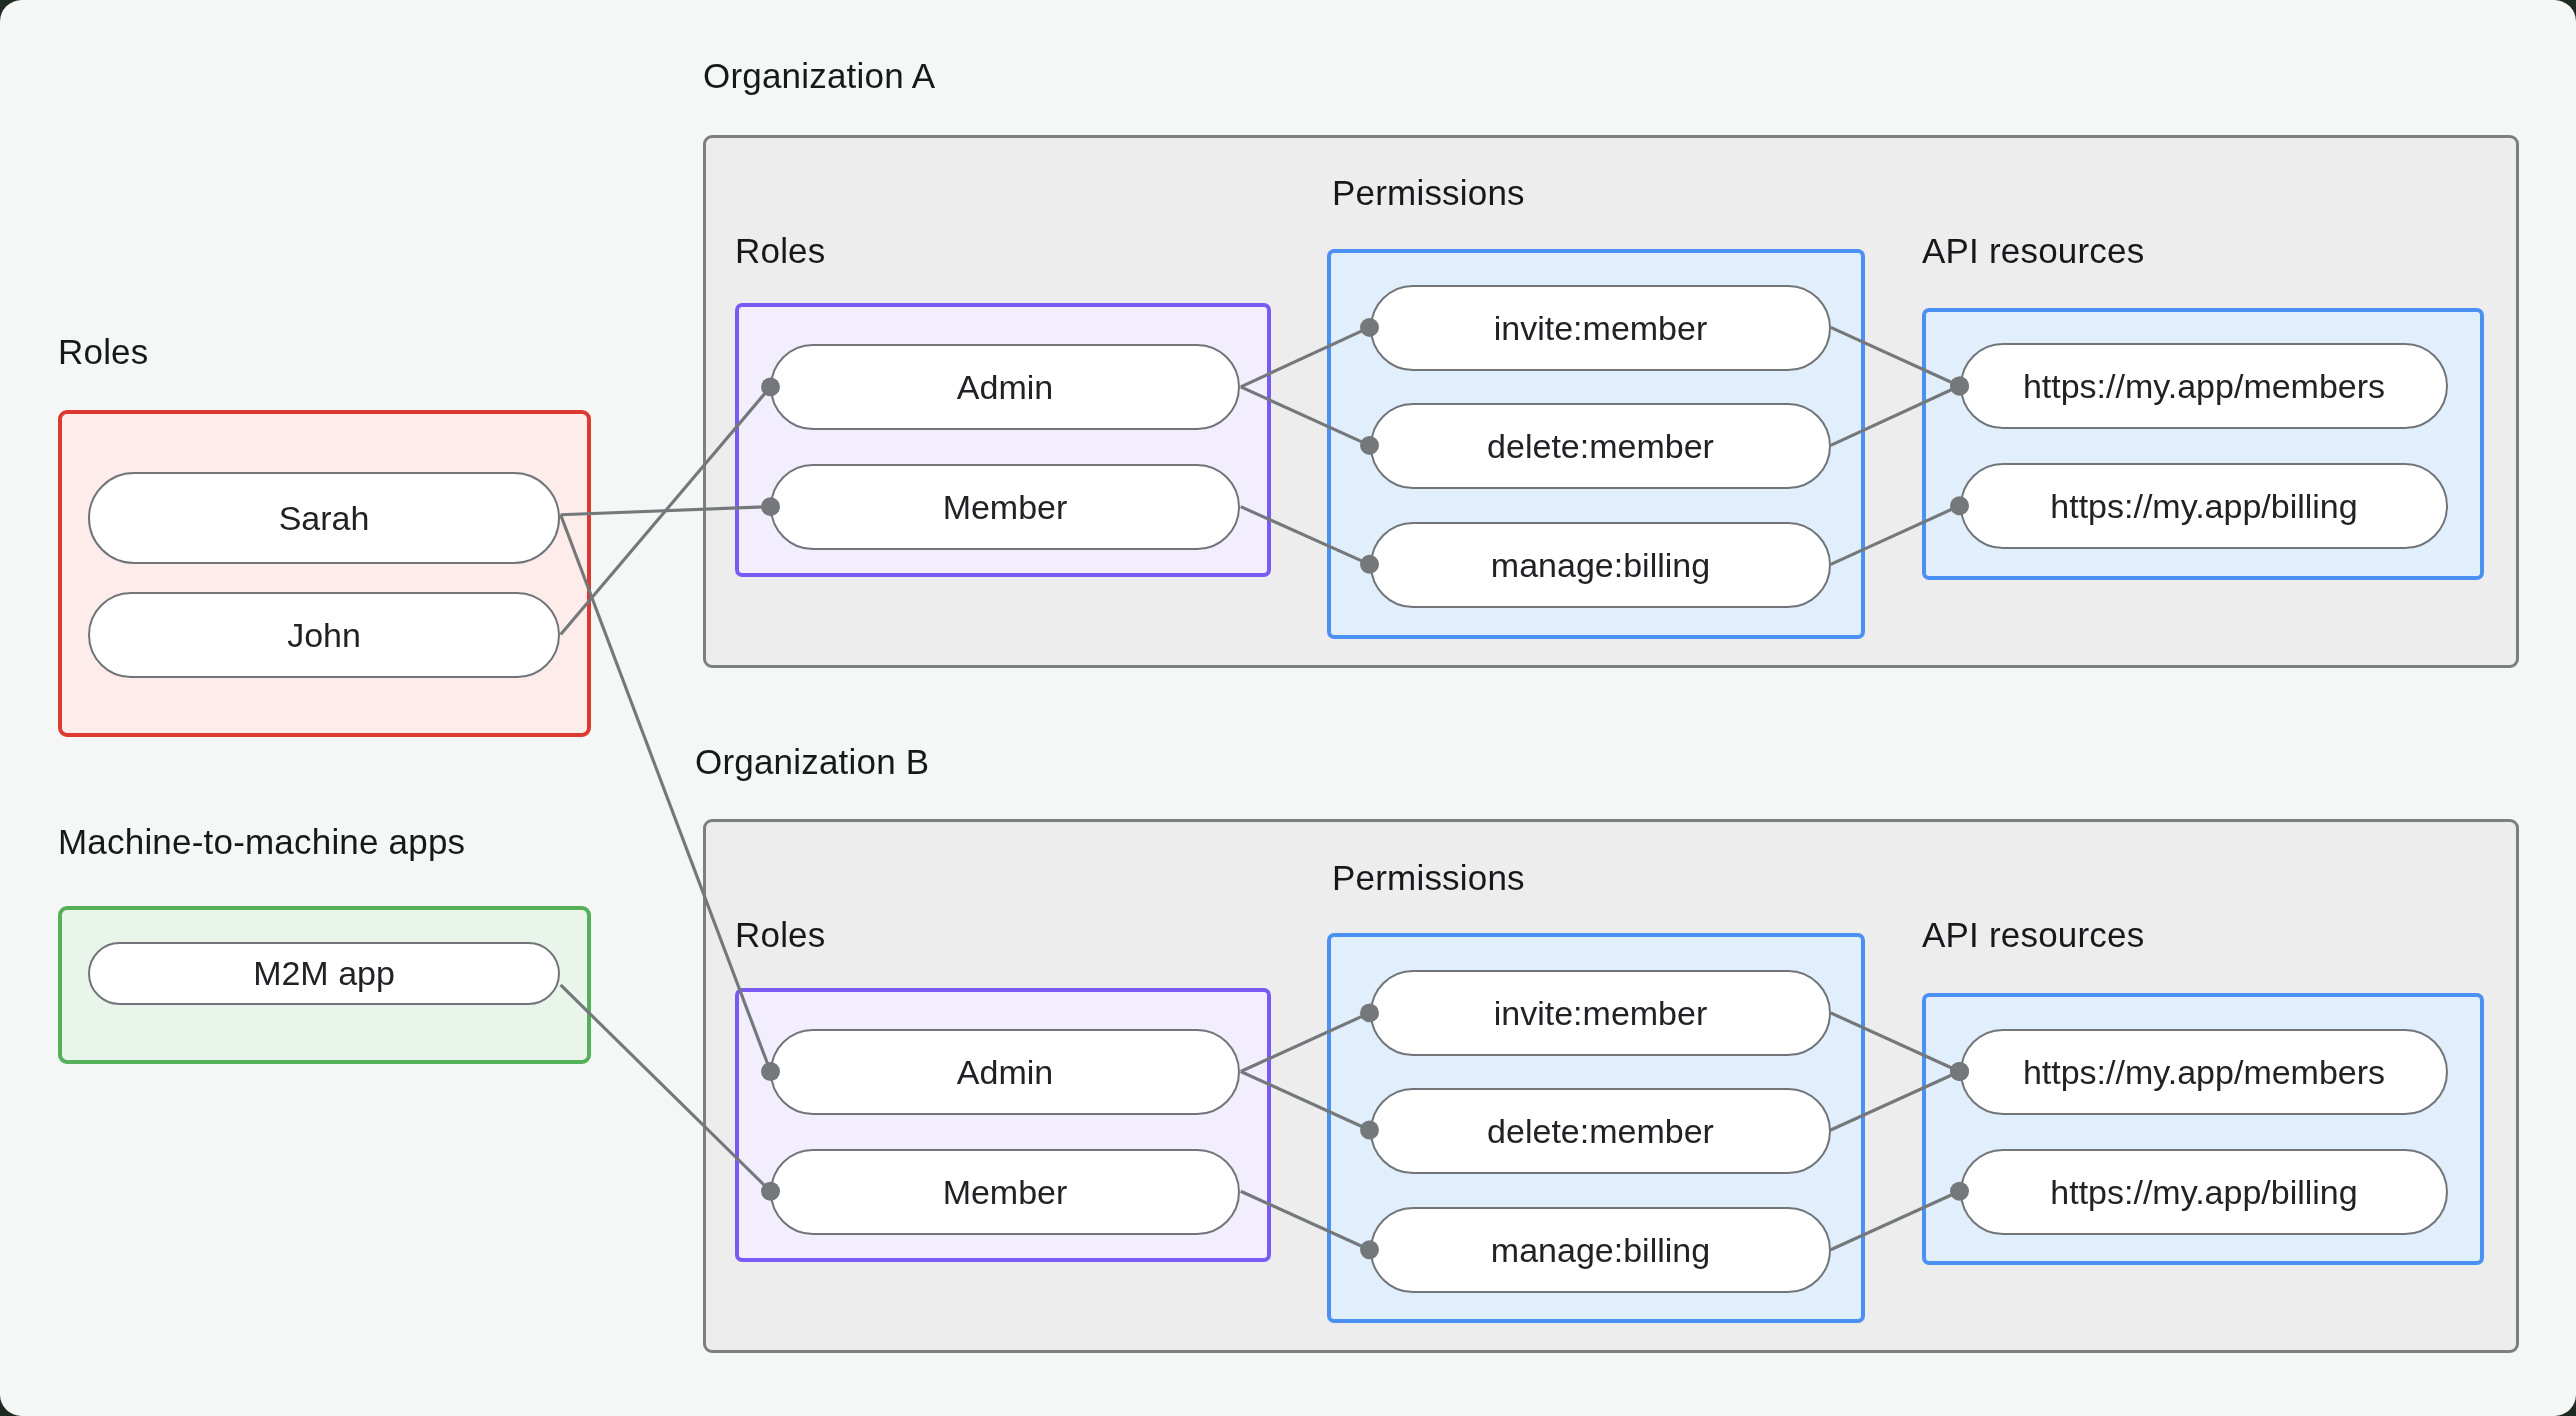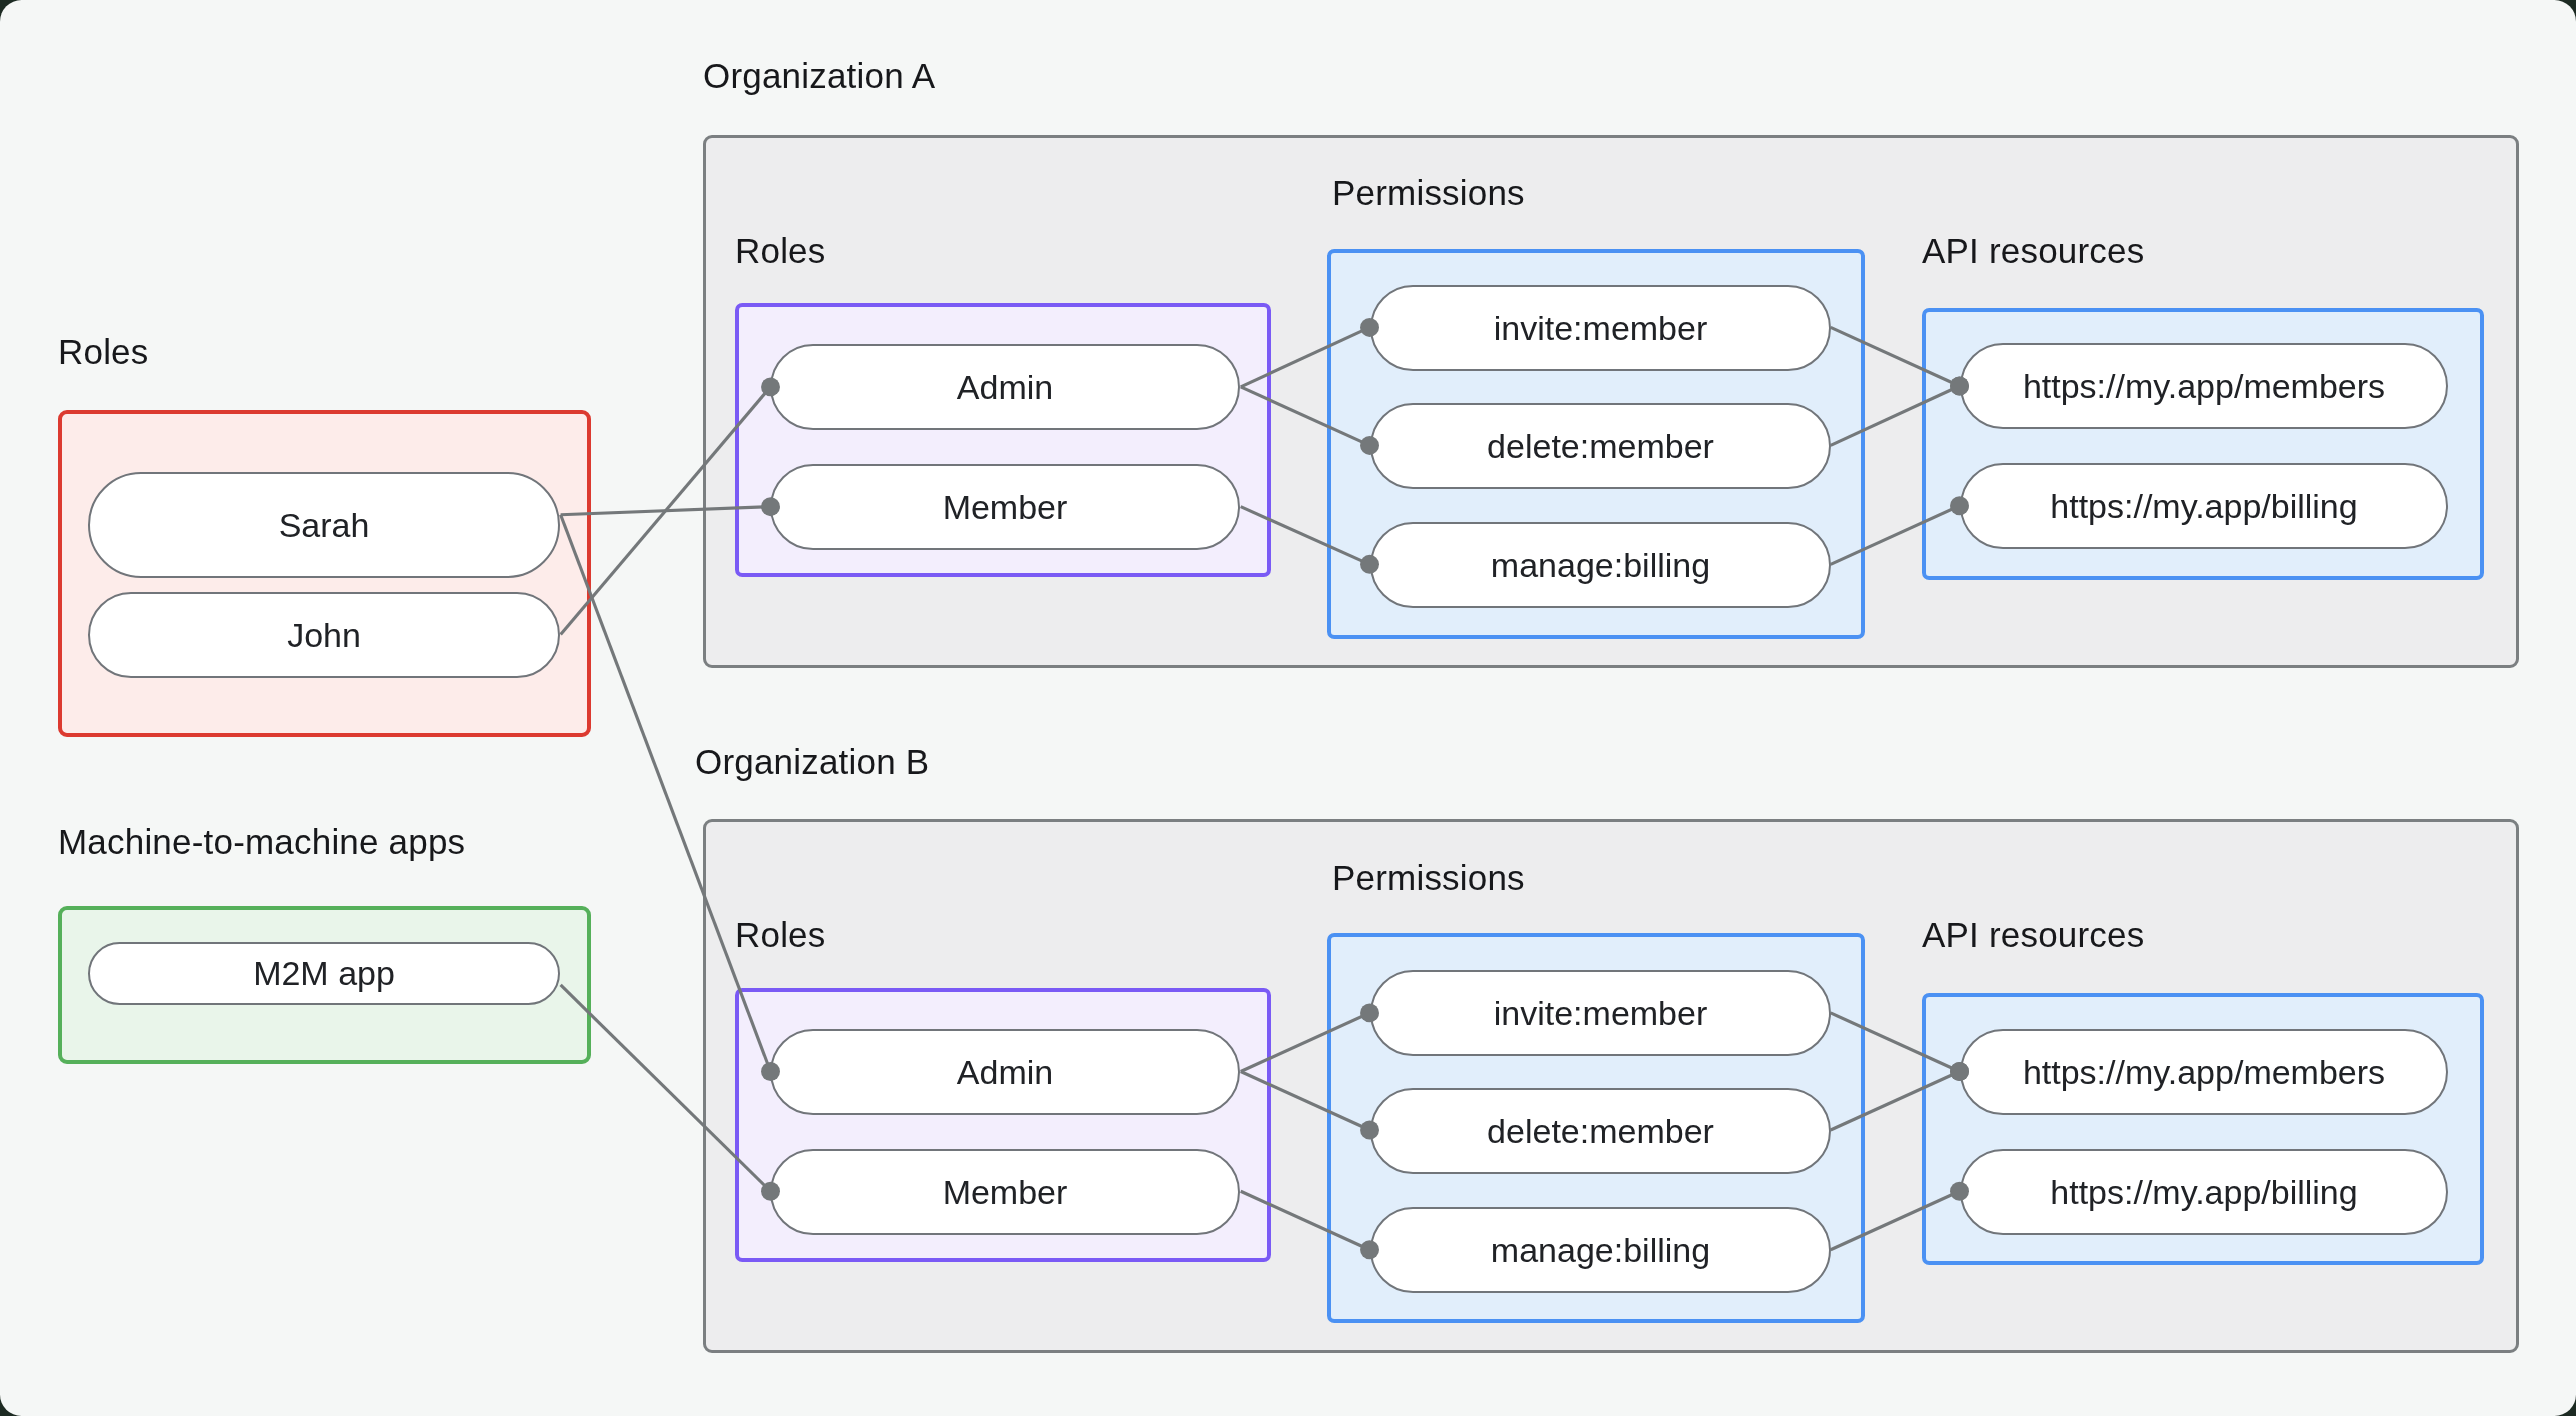--- a/index.html
+++ b/index.html
@@ -15,21 +15,21 @@
         display:flex;align-items:center;justify-content:center;font-size:34px;color:#202226;z-index:4;white-space:nowrap;}
   #edge-layer{position:absolute;left:0;top:0;width:100%;height:100%;z-index:5;pointer-events:none;}
 </style>
 </head>
 <body>
 
 <div class="canvas" id="canvas">
 
   <div class="heading" style="left:58px;top:332px;">Roles</div>
   <div class="group-box users-box" style="left:58px;top:410px;width:533px;height:327px;"></div>
-  <div class="pill" style="left:88px;top:472px;width:472px;height:106px;">Sarah</div>
+  <div class="pill" style="left:88px;top:472px;width:472px;height:92px;">Sarah</div>
   <div class="pill" style="left:88px;top:592px;width:472px;height:86px;text-align:center;">John</div>
 
   <div class="heading" style="left:58px;top:822px;">Machine-to-machine apps</div>
   <div class="group-box m2m-box" style="left:58px;top:906px;width:533px;height:158px;"></div>
   <div class="pill" style="left:88px;top:942px;width:472px;height:63px;">M2M app</div>
 
   <div class="heading" style="left:703px;top:56px;">Organization A</div>
   <div class="group-box org-box" style="left:703px;top:135px;width:1816px;height:533px;"></div>
 
   <div class="heading" style="left:735px;top:231px;">Roles</div>

